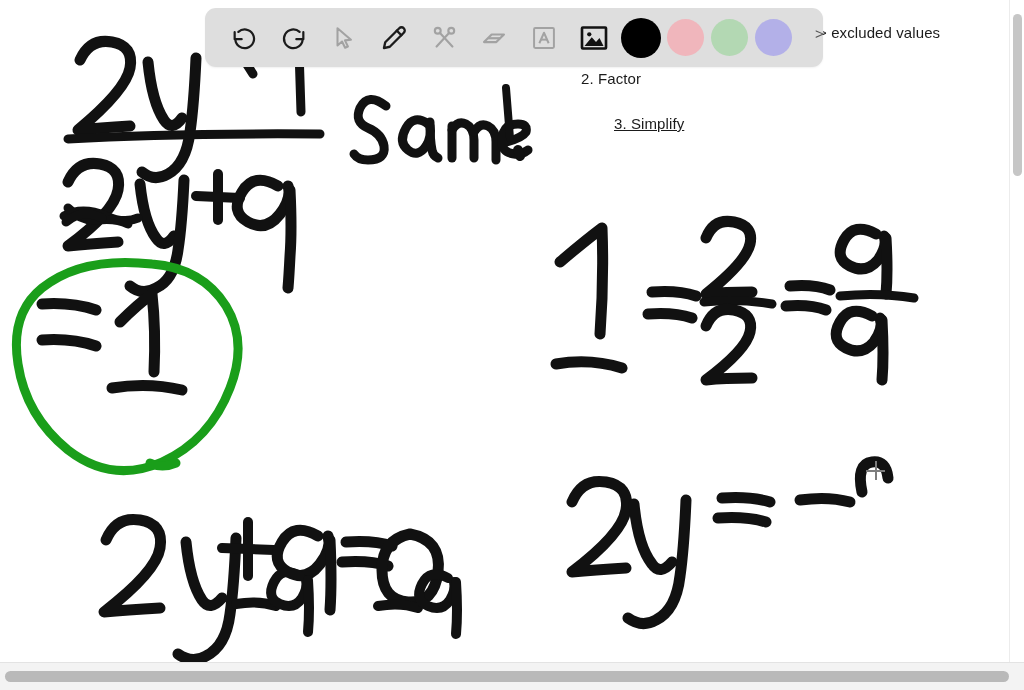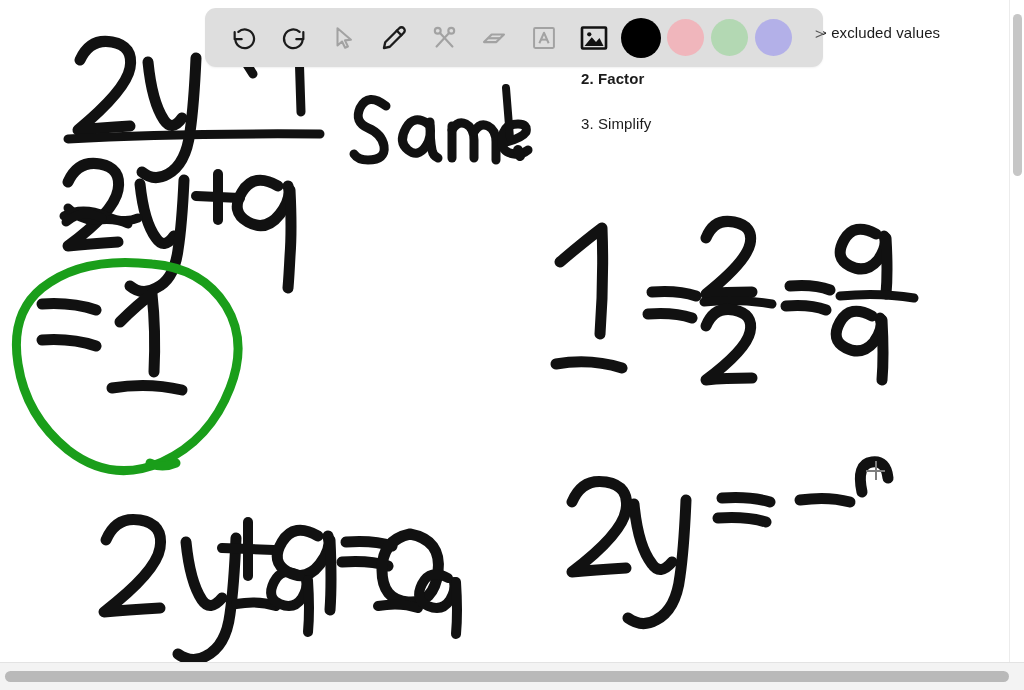--- a/index.html
+++ b/index.html
@@ -36,22 +36,22 @@
   .note {
     position: absolute;
     color: #1b1b1b;
     font-family: "Liberation Sans", sans-serif;
     font-size: 15px;
     letter-spacing: 0.1px;
     white-space: nowrap;
     -webkit-font-smoothing: antialiased;
   }
   #note-excluded { left: 818px; top: 24px; }
-  #note-factor   { left: 581px; top: 70px; font-weight: bold; }
-  #note-simplify { left: 581px; top: 115px; }
+  #note-factor   { left: 581px; top: 70px; }
+  #note-simplify { left: 614px; top: 115px; text-decoration: underline; }
 
   
   #toolbar {
     position: absolute;
     left: 205px;
     top: 8px;
     width: 618px;
     height: 59px;
     background: #dedede;
     border-radius: 11px;

